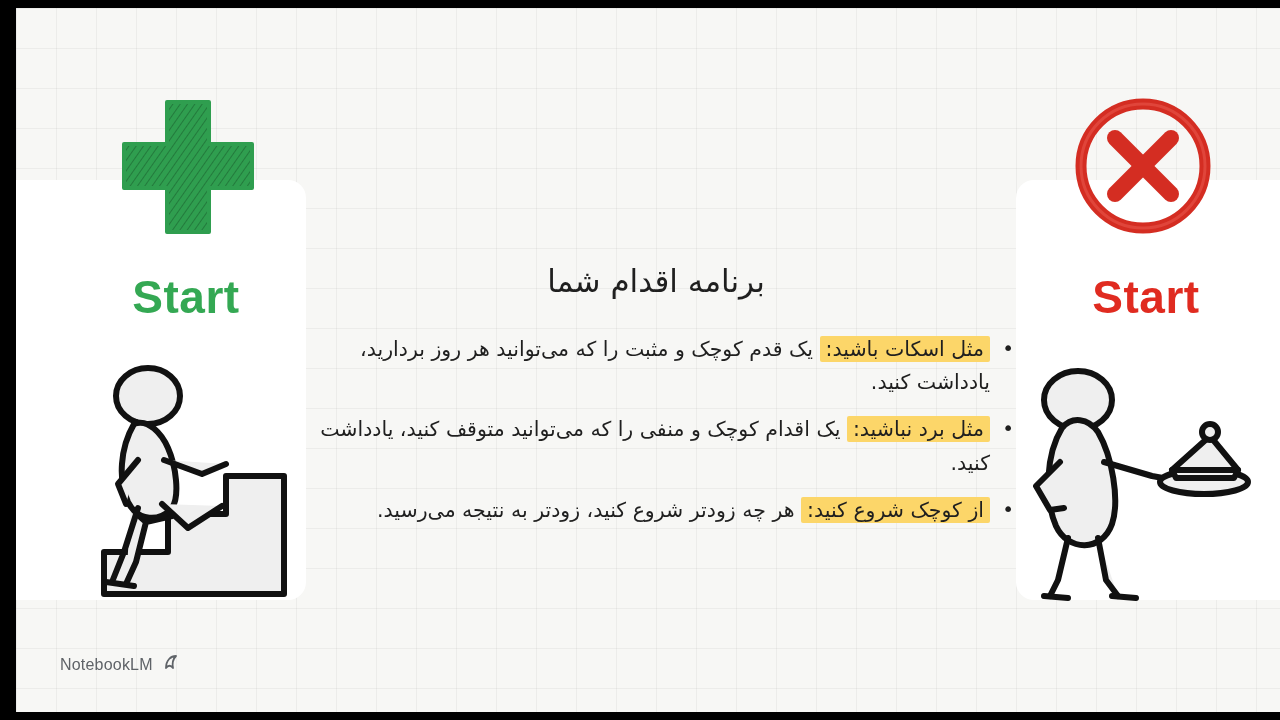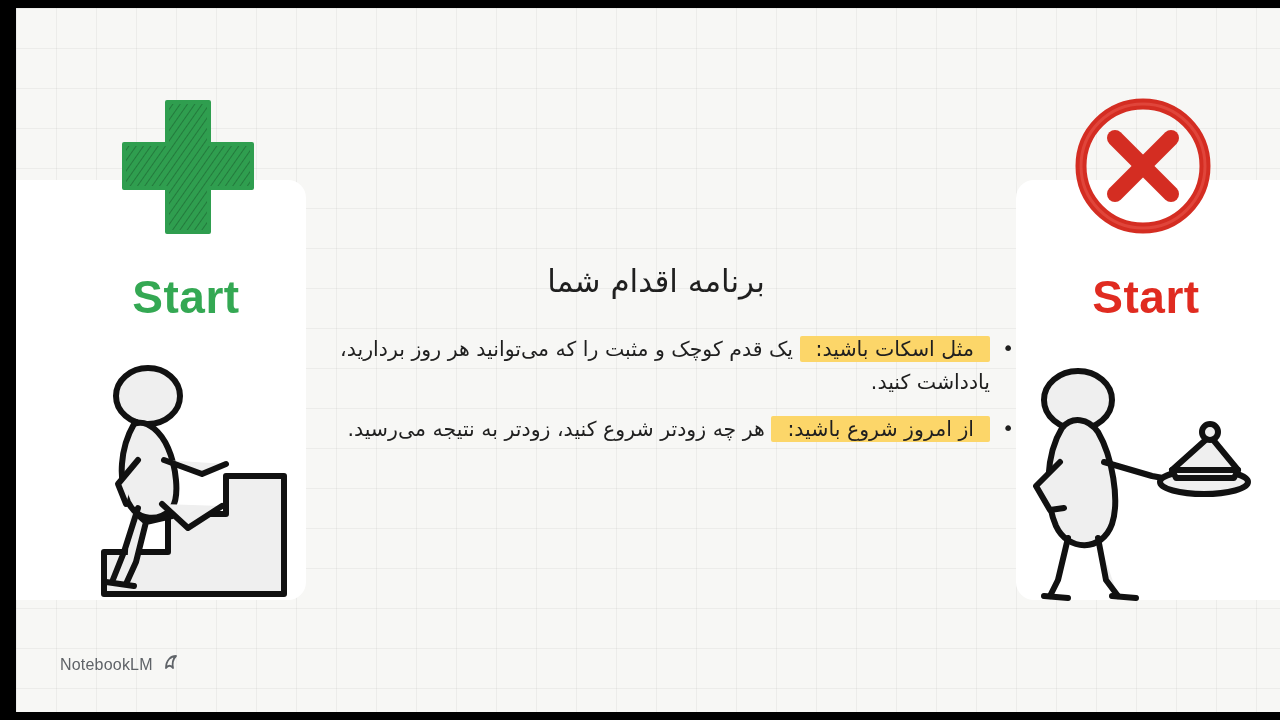--- a/index.html
+++ b/index.html
@@ -145,21 +145,21 @@
   ul.bullets li::before {
     content: "•";
     position: absolute;
     right: 2px;
     top: -1px;
     font-size: 20px;
     color: #1f1f1f;
   }
   .hl {
     background: #fcd669;
-    padding: 1px 16px;
+    padding: 1px 6px;
     border-radius: 2px;
   }
 
   
   .footer {
     position: absolute;
     left: 44px;
     bottom: 38px;
     display: flex;
     align-items: flex-end;
@@ -262,21 +262,24 @@
       </svg>
     </div>
 
     <div class="content">
       <h1 class="title">برنامه اقدام شما</h1>
       <ul class="bullets">
         <li>
           <span class="hl">مثل اسکات باشید:</span><span> یک قدم کوچک و مثبت را که می‌توانید هر روز بردارید، یادداشت کنید.</span>
         </li>
         <li>
-          <span class="hl">از امروز شروع باشید:</span><span> هر چه زودتر شروع کنید، زودتر به نتیجه می‌رسید.</span>
+          <span class="hl">مثل برد نباشید:</span><span> یک اقدام کوچک و منفی را که می‌توانید متوقف کنید، یادداشت کنید.</span>
+        </li>
+        <li>
+          <span class="hl">از کوچک شروع کنید:</span><span> هر چه زودتر شروع کنید، زودتر به نتیجه می‌رسید.</span>
         </li>
       </ul>
     </div>
 
     <div class="footer">
       <span class="nb-icon">
         <svg width="22" height="22" viewBox="0 0 22 22">
           <path d="M4 16 C4 8 9 4 14 4 C11 7 10 11 11 16 C9 13 6 13 4 16 Z" fill="none" stroke="#5f6368" stroke-width="1.8" stroke-linejoin="round"></path>
         </svg>
       </span>

